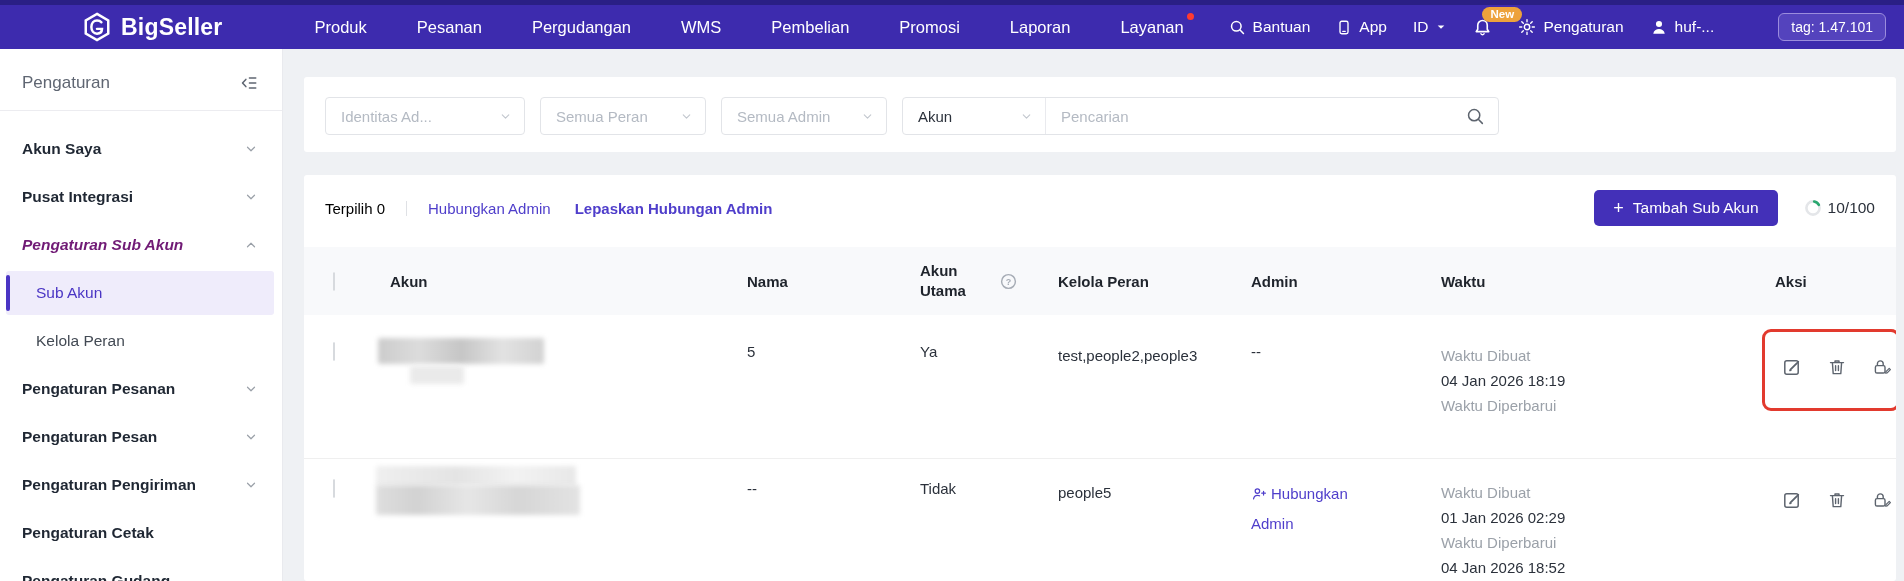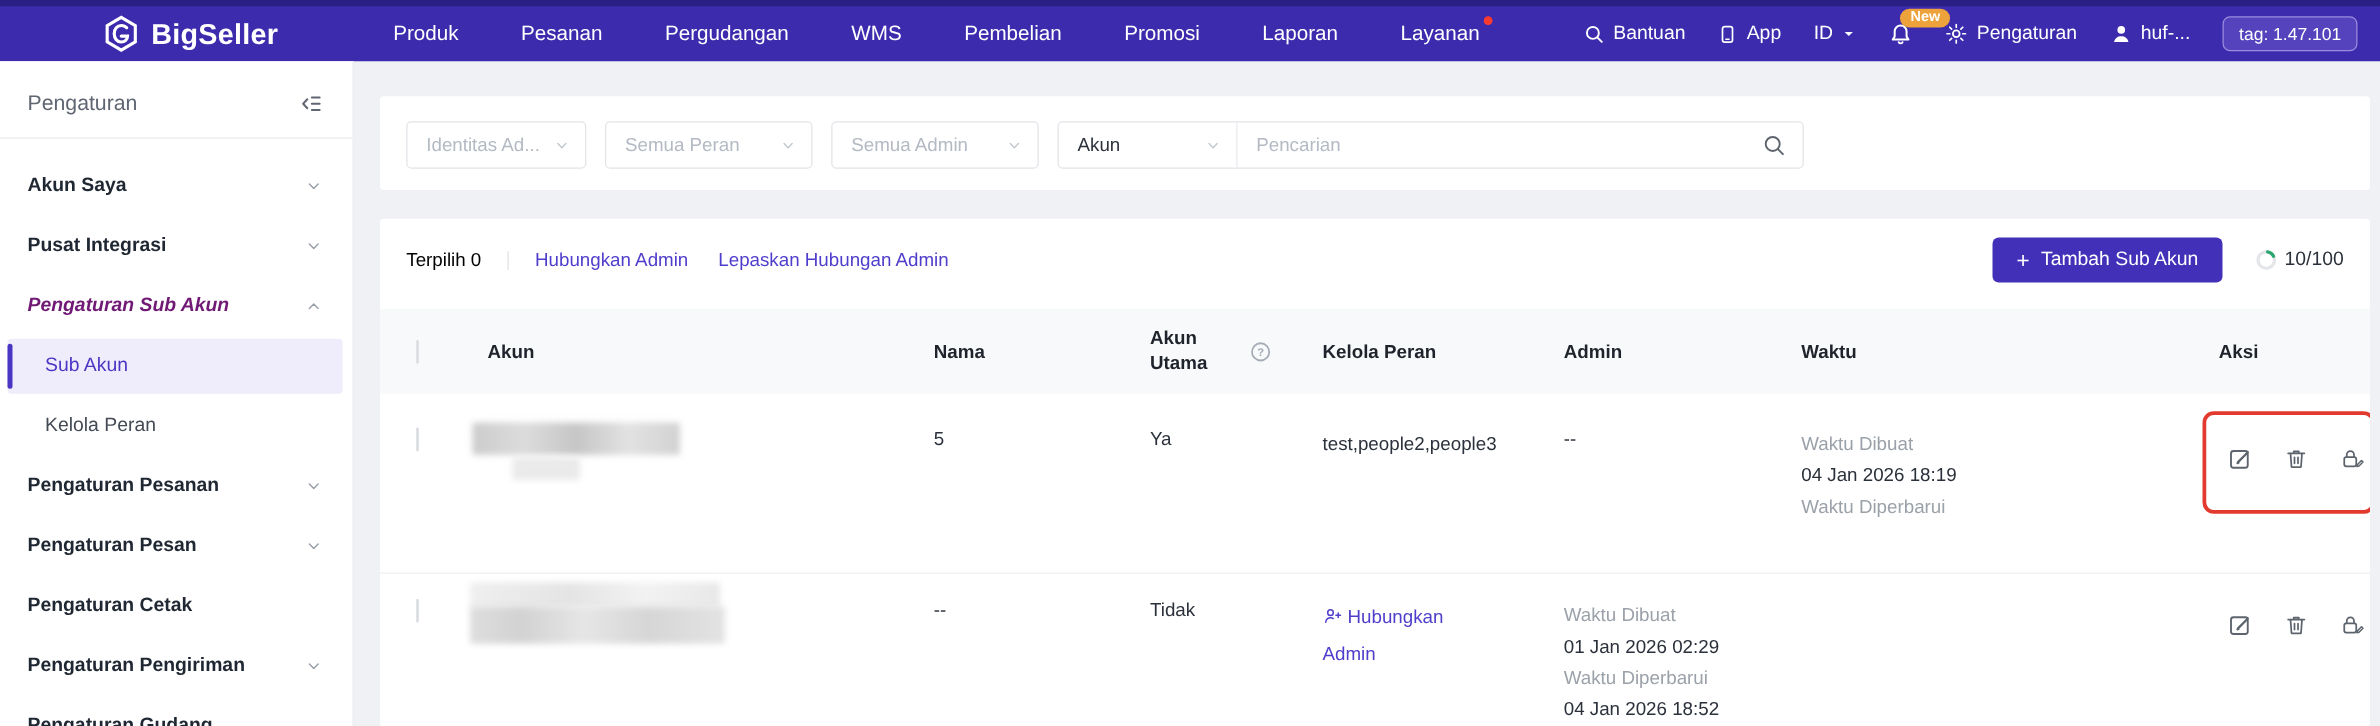--- a/index.html
+++ b/index.html
@@ -12,21 +12,21 @@
   .brand-logo{width:30px;height:30px;}
   .brand-name{font-size:23px;font-weight:700;letter-spacing:.2px;}
   .nav-menu{display:flex;align-items:center;gap:50px;margin-left:92px;font-size:16.5px;}
   .nav-item{position:relative;cursor:pointer;white-space:nowrap;}
   .nav-dot{position:absolute;top:-5px;right:-10px;width:7px;height:7px;border-radius:50%;background:#ff3b30;}
   .nav-right{display:flex;align-items:center;margin-left:auto;margin-right:18px;gap:26px;font-size:15.5px;}
   .nav-right .itm{display:flex;align-items:center;gap:7px;cursor:pointer;white-space:nowrap;}
   .icon-svg{display:block;}
   .bell-wrap{position:relative;}
   .new-badge{position:absolute;top:-11px;left:9px;background:#eda23c;color:#fff;font-size:11.5px;padding:1px 8px 2px;border-radius:9px;font-weight:700;}
-  .tag-chip{border:1px solid #9b8cdd;background:#5443bd;border-radius:6px;padding:5px 12px;font-size:14px;white-space:nowrap;}
+  .tag-chip{border:1px solid #9b8cdd;background:#5443bd;border-radius:6px;padding:5px 12px;font-size:14px;white-space:nowrap;margin-left:38px;}
 
   
   .sidebar{position:absolute;top:49px;left:0;width:283px;height:532px;background:#fff;box-sizing:border-box;border-right:1px solid #e9eaee;}
   .sb-head{display:flex;align-items:center;justify-content:space-between;padding:24px 24px 0 22px;color:#5f6672;font-size:17px;}
   .sb-divider{height:1px;background:#ececf0;margin-top:17px;}
   .sb-list{margin-top:14px;}
   .sb-item{position:relative;height:48px;display:flex;align-items:center;justify-content:space-between;padding:0 24px 0 22px;font-size:15.5px;font-weight:700;color:#1f2733;cursor:pointer;}
   .sb-item .chev{color:#9aa0a8;}
   .sb-item.group-active{color:#701a75;font-style:italic;}
   .sb-item.sub{padding-left:36px;font-weight:400;color:#434a54;}
@@ -34,33 +34,33 @@
   .sb-item.sub.selected .sel-bg{position:absolute;left:6px;right:8px;top:2px;bottom:2px;background:#efecfb;border-radius:3px;z-index:0;}
   .sb-item.sub.selected .sel-bar{position:absolute;left:6px;top:6px;bottom:6px;width:4px;background:#4a35c4;border-radius:2px;z-index:1;}
   .sb-item.sub.selected span{position:relative;z-index:1;}
 
   
   .main{position:absolute;top:49px;left:283px;width:1621px;height:532px;box-sizing:border-box;padding:28px 8px 0 21px;}
   .card{background:#fff;border-radius:3px;}
   .filter-card{height:75px;box-sizing:border-box;padding:20px 0 0 21px;display:flex;gap:15px;}
   .sel{height:38px;box-sizing:border-box;border:1px solid #e2e4e8;border-radius:4px;display:flex;align-items:center;justify-content:space-between;padding:0 12px 0 15px;font-size:15px;color:#b4bac3;cursor:pointer;background:#fff;}
   .sel .chev{color:#c2c7ce;}
-  .sel.w170{width:144px;}.sel.w166{width:166px;}
+  .sel.w170{width:200px;}.sel.w166{width:166px;}
   .search-group{height:38px;box-sizing:border-box;border:1px solid #e2e4e8;border-radius:4px;display:flex;align-items:center;width:597px;background:#fff;}
   .search-type{width:143px;box-sizing:border-box;display:flex;align-items:center;justify-content:space-between;padding:0 12px 0 15px;font-size:15px;color:#2b313b;border-right:1px solid #e9eaee;height:100%;cursor:pointer;}
   .search-input{flex:1;border:none;outline:none;font-size:15px;padding:0 10px 0 15px;color:#2b313b;font-family:"Liberation Sans",sans-serif;background:transparent;}
   .search-input::placeholder{color:#b4bac3;}
   .search-btn{margin-right:13px;color:#5d646e;cursor:pointer;display:flex;}
 
   .table-card{margin-top:23px;height:406px;position:relative;overflow:hidden;}
   .toolbar{position:absolute;top:15px;left:21px;right:21px;height:36px;display:flex;align-items:center;font-size:15px;}
   .sel-count{color:#000000;}
   .tb-divider{width:1px;height:15px;background:#dfe1e5;margin:0 21px;}
   .tb-link{color:#4f3ecb;cursor:pointer;}
-  .tb-link + .tb-link{margin-left:24px;}
+  .tb-link + .tb-link{margin-left:24px;font-weight:bold;}
   .add-btn{margin-left:auto;height:36px;background:#4330b8;color:#fff;border:none;border-radius:5px;font-size:15.5px;padding:0 19px;display:flex;align-items:center;gap:9px;cursor:pointer;font-family:"Liberation Sans",sans-serif;}
   .quota-wrap{display:flex;align-items:center;gap:6px;margin-left:26px;color:#2b313b;font-size:15.5px;}
 
   .grid-cols{display:grid;grid-template-columns:57px 357px 173px 138px 193px 190px 334px 1fr;}
   .thead{position:absolute;top:72px;left:0;right:0;height:68px;background:#f8f9fb;align-items:center;font-size:15px;font-weight:700;color:#1f242c;}
   .thead .cell{padding-left:29px;box-sizing:border-box;}
   .cb{width:18px;height:18px;border:1px solid #d7dade;border-radius:3px;background:#fff;cursor:pointer;box-sizing:border-box;}
   .th-utama{display:flex;align-items:center;}
   .th-utama .t{width:54px;line-height:20px;}
   .th-utama .help{margin-left:26px;display:flex;cursor:pointer;}
@@ -199,27 +199,27 @@
             <path d="M5 7.5l5 5 5-5" fill="none" stroke="currentColor" stroke-width="1.7" stroke-linecap="round" stroke-linejoin="round"></path>
           </svg>
       </div>
       <div class="sb-item">
         <span>Pengaturan Pesan</span>
         <svg class="chev" width="14" height="14" viewBox="0 0 20 20">
             <path d="M5 7.5l5 5 5-5" fill="none" stroke="currentColor" stroke-width="1.7" stroke-linecap="round" stroke-linejoin="round"></path>
           </svg>
       </div>
       <div class="sb-item">
+        <span>Pengaturan Pengiriman</span>
+        <svg class="chev" width="14" height="14" viewBox="0 0 20 20">
+            <path d="M5 7.5l5 5 5-5" fill="none" stroke="currentColor" stroke-width="1.7" stroke-linecap="round" stroke-linejoin="round"></path>
+          </svg>
+      </div>
+      <div class="sb-item">
         <span>Pengaturan Cetak</span>
-      </div>
-      <div class="sb-item">
-        <span>Pengaturan Pengiriman</span>
-        <svg class="chev" width="14" height="14" viewBox="0 0 20 20">
-            <path d="M5 7.5l5 5 5-5" fill="none" stroke="currentColor" stroke-width="1.7" stroke-linecap="round" stroke-linejoin="round"></path>
-          </svg>
       </div>
       <div class="sb-item">
         <span>Pengaturan Gudang</span>
       </div>
     </div>
   </div>
 
   <div class="main">
 
     <div class="card filter-card">
@@ -339,20 +339,23 @@
 
       <div class="trow row2 grid-cols">
         <div class="cell"><span class="cb"></span></div>
         <div class="cell">
           <span class="blur b2a"></span>
           <span class="blur b2b"></span>
         </div>
         <div class="cell">--</div>
         <div class="cell">Tidak</div>
         <div class="cell">
+            <div class="kelola">people5</div>
+          </div>
+        <div class="cell">
           <div class="admin-link"><span class="pp"><svg width="16" height="16" viewBox="0 0 20 20">
                   <circle cx="8" cy="6.4" r="2.8" fill="none" stroke="currentColor" stroke-width="1.5"></circle>
                   <path d="M3.2 16c.5-3 2.4-4.4 4.8-4.4 1 0 1.9.2 2.7.7" fill="none" stroke="currentColor" stroke-width="1.5" stroke-linecap="round"></path>
                   <path d="M13.4 9h4.6M15.7 6.7v4.6" stroke="currentColor" stroke-width="1.5" stroke-linecap="round"></path>
                 </svg></span><span>Hubungkan Admin</span></div>
         </div>
         <div class="cell waktu">
           <div class="lbl">Waktu Dibuat</div>
           <div class="val">01 Jan 2026 02:29</div>
           <div class="lbl">Waktu Diperbarui</div>

